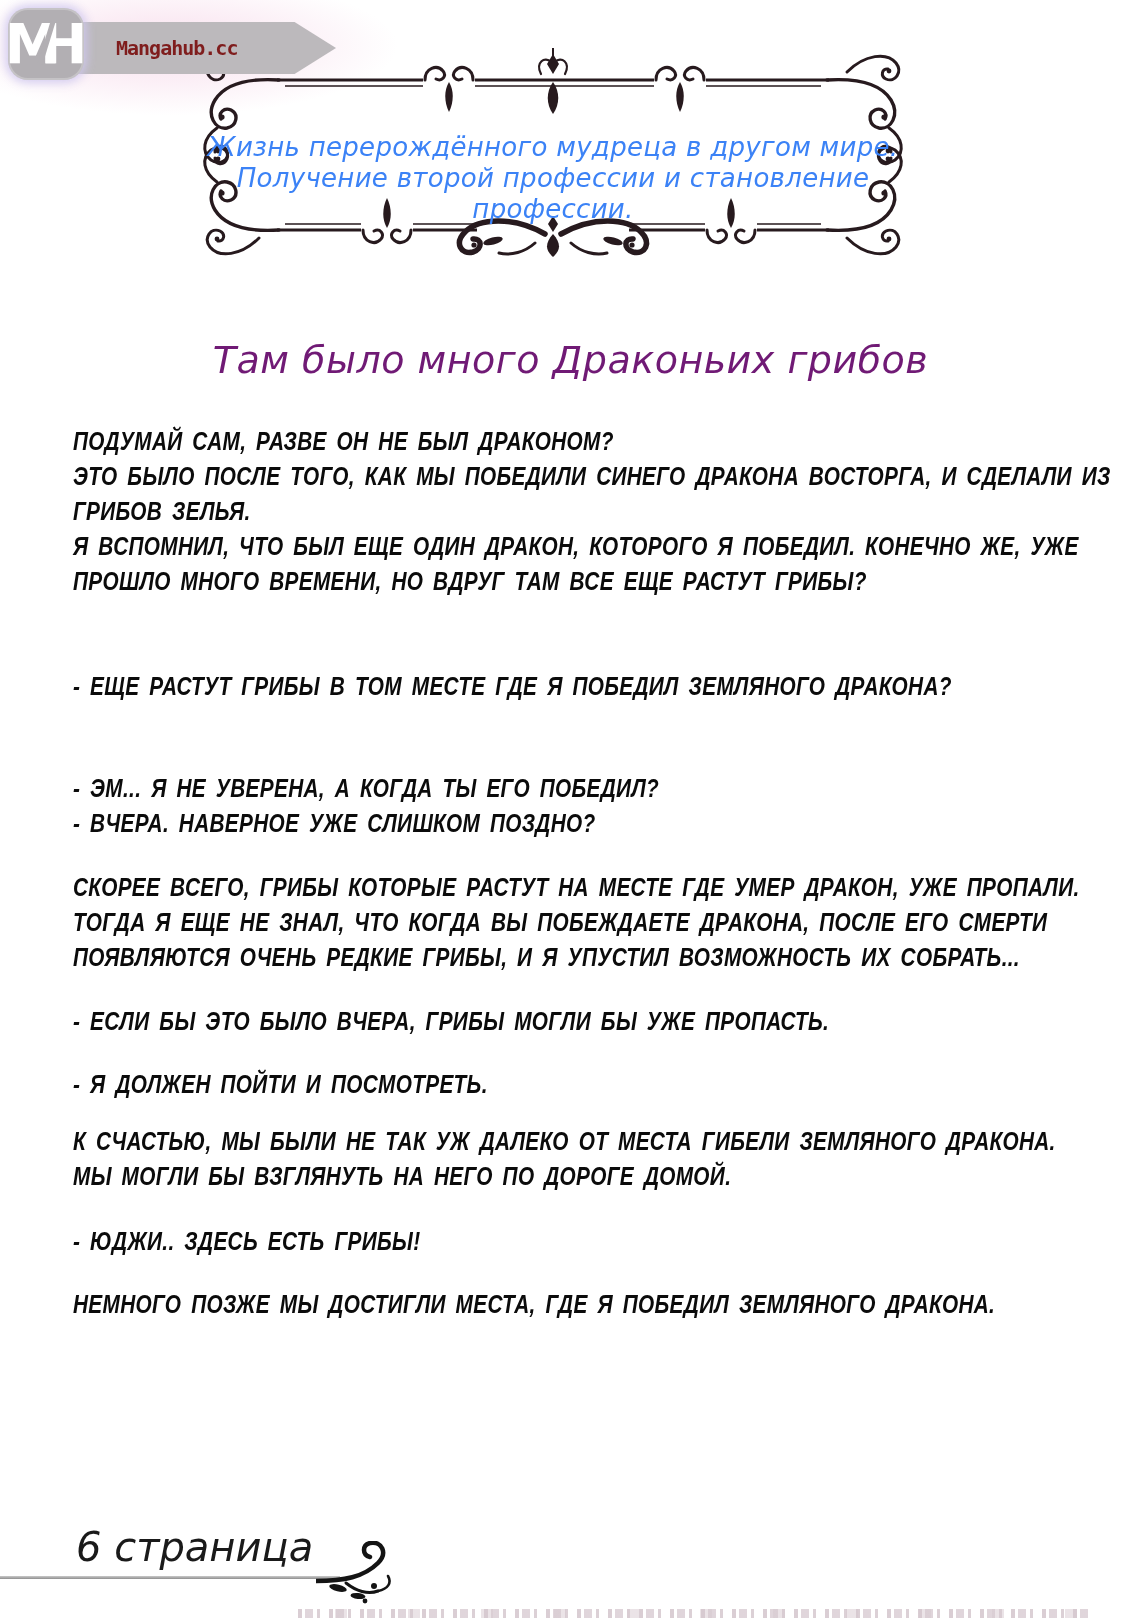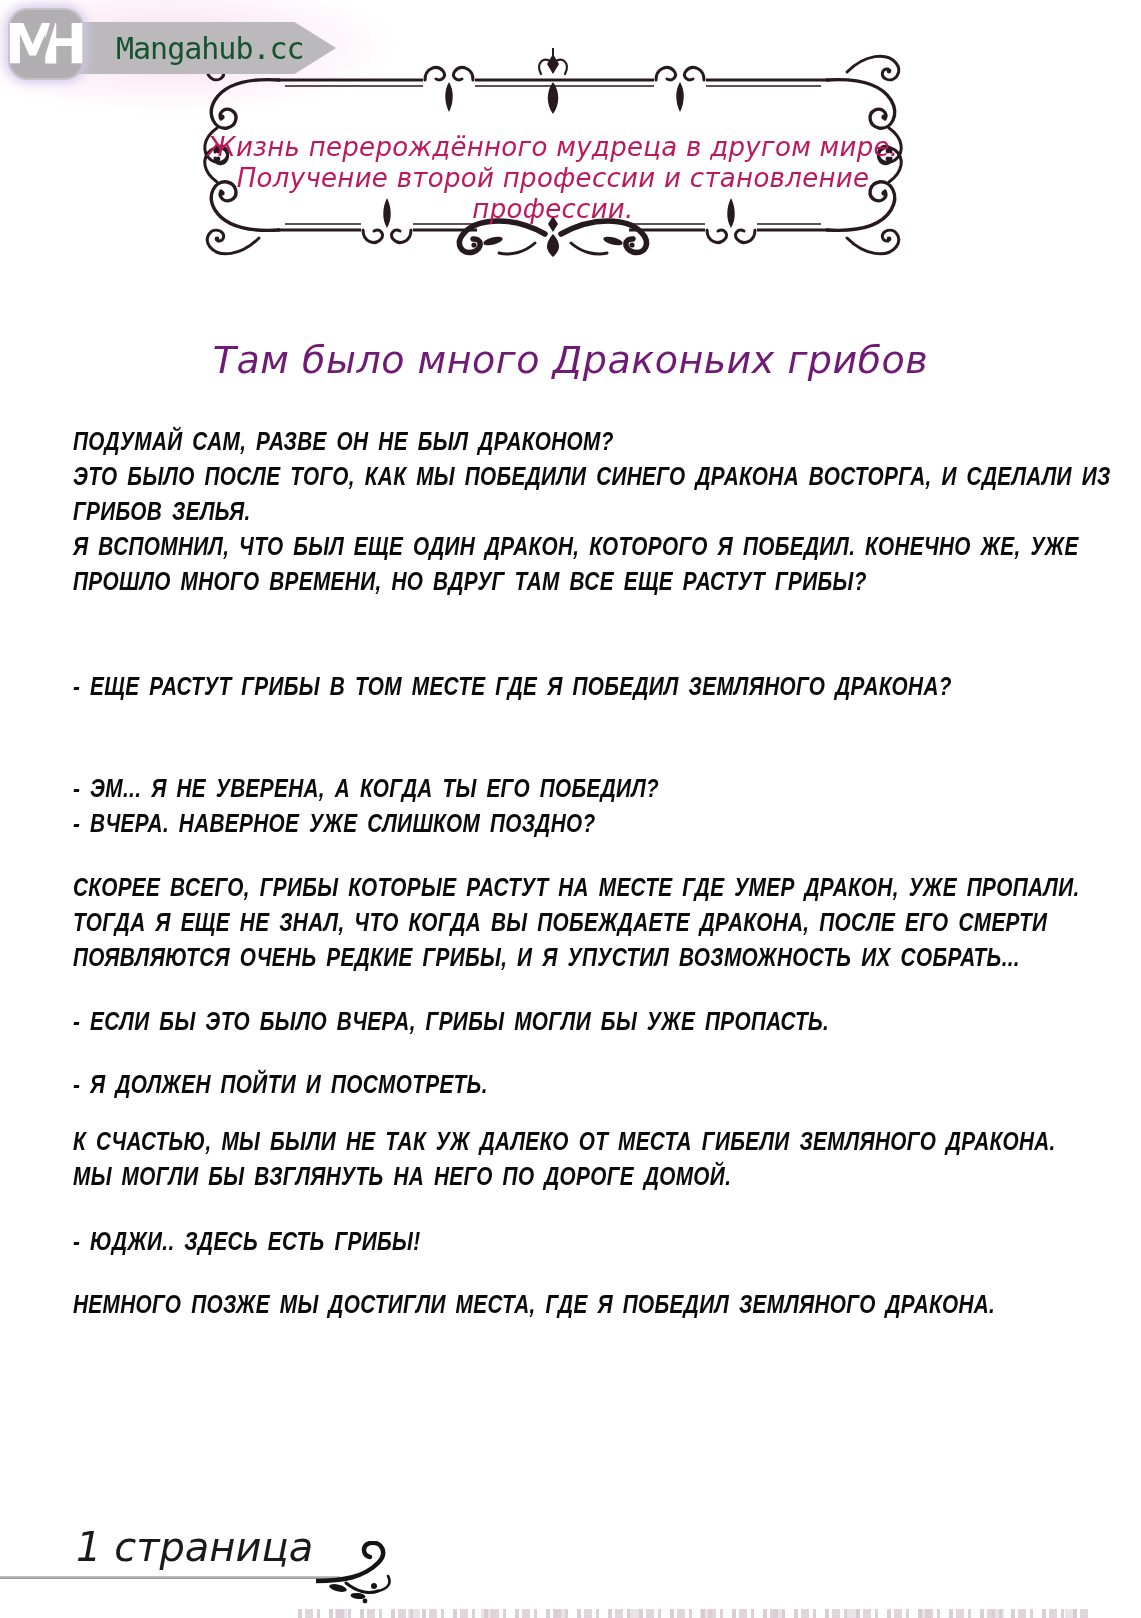--- a/index.html
+++ b/index.html
@@ -7,37 +7,37 @@
         font-family:"Liberation Sans",sans-serif;color:#0b0b0b;}
 
   
   .header-glow{position:absolute;left:-20px;top:-24px;width:420px;height:140px;
     background:radial-gradient(ellipse at 45% 50%, rgba(244,205,227,.65), rgba(244,205,227,0) 70%);
     pointer-events:none;}
   .banner{position:absolute;left:40px;top:22px;width:296px;height:52px;background:#bcb9bc;
     clip-path:polygon(0 0,86% 0,100% 50%,86% 100%,0 100%);
     display:flex;align-items:center;padding-left:76px;box-sizing:border-box;z-index:1;
     filter:drop-shadow(0 0 6px rgba(244,205,227,.95));}
-  .banner-text{font-family:"DejaVu Sans Mono",monospace;font-size:30px;letter-spacing:-1px;
-    color:#14532d;font-weight:normal;white-space:nowrap;}
+  .banner-text{font-family:"DejaVu Sans Mono",monospace;font-size:20px;letter-spacing:-1px;
+    color:#7f1d1d;font-weight:bold;white-space:nowrap;}
   .logo-square{position:absolute;left:8px;top:8px;width:76px;height:72px;border-radius:20px;
     background:#b2afb3;z-index:2;display:flex;align-items:center;justify-content:center;
     box-shadow:0 0 10px 3px rgba(207,200,238,.9), inset 0 0 0 2px rgba(255,255,255,.25);}
   .logo-m,.logo-h{font-family:"DejaVu Sans",sans-serif;font-weight:bold;font-size:56px;
     color:#ffffff;line-height:1;}
   .logo-h{margin-left:-20px;}
   .logo-slash{position:absolute;left:36px;top:13px;width:5px;height:44px;background:#b2afb3;
     transform:rotate(17deg);}
 
   
   .frame-wrap{position:absolute;left:193px;top:48px;width:720px;height:212px;}
   .frame-svg{position:absolute;left:0;top:0;width:720px;height:212px;}
   .series-title{position:absolute;left:0;top:84px;width:100%;text-align:center;
     font-family:"DejaVu Sans",sans-serif;font-style:italic;font-size:26px;line-height:31px;
-    color:#be185d;letter-spacing:.3px;}
+    color:#3b82f6;letter-spacing:.3px;}
 
   
   .chapter-heading{position:absolute;left:0;top:338px;width:1141px;text-align:center;
     font-family:"DejaVu Sans",sans-serif;font-style:italic;font-size:38px;color:#701a75;
     letter-spacing:.5px;}
 
   
   .page-text{position:absolute;left:73px;top:424px;width:1000px;}
   .cline{white-space:nowrap;transform:scaleX(.8);transform-origin:0 50%;
     font-family:"Liberation Sans",sans-serif;font-weight:bold;font-style:italic;
@@ -172,21 +172,21 @@
         <div class="cline">МЫ МОГЛИ БЫ ВЗГЛЯНУТЬ НА НЕГО ПО ДОРОГЕ ДОМОЙ.</div>
       </div>
       <div class="block b8">
         <div class="cline">- ЮДЖИ.. ЗДЕСЬ ЕСТЬ ГРИБЫ!</div>
       </div>
       <div class="block b7">
         <div class="cline">НЕМНОГО ПОЗЖЕ МЫ ДОСТИГЛИ МЕСТА, ГДЕ Я ПОБЕДИЛ ЗЕМЛЯНОГО ДРАКОНА.</div>
       </div>
     </div>
 
-  <div class="footer-label">1 страница</div>
+  <div class="footer-label">6 страница</div>
   <div class="footer-line"></div>
   <svg class="footer-flourish" viewBox="0 0 88 64" aria-hidden="true">
     <path d="M0 40 C28 40 48 36 62 22 C72 12 66 0 54 2 C46 4 46 14 54 16" fill="none" stroke="#141414" stroke-width="4.5" stroke-linecap="round"></path>
     <path d="M30 42 C40 50 52 54 62 50" fill="none" stroke="#141414" stroke-width="3" stroke-linecap="round"></path>
     <path d="M62 50 C72 48 76 42 72 35" fill="none" stroke="#141414" stroke-width="2.6" stroke-linecap="round"></path>
     <ellipse cx="22" cy="47" rx="9" ry="3.4" transform="rotate(14 22 47)" fill="#141414"></ellipse>
     <ellipse cx="42" cy="55" rx="7.5" ry="3" transform="rotate(6 42 55)" fill="#141414"></ellipse>
     <circle cx="58" cy="45" r="3" fill="#141414"></circle>
     <circle cx="49" cy="60" r="2.4" fill="#141414"></circle>
   </svg>

